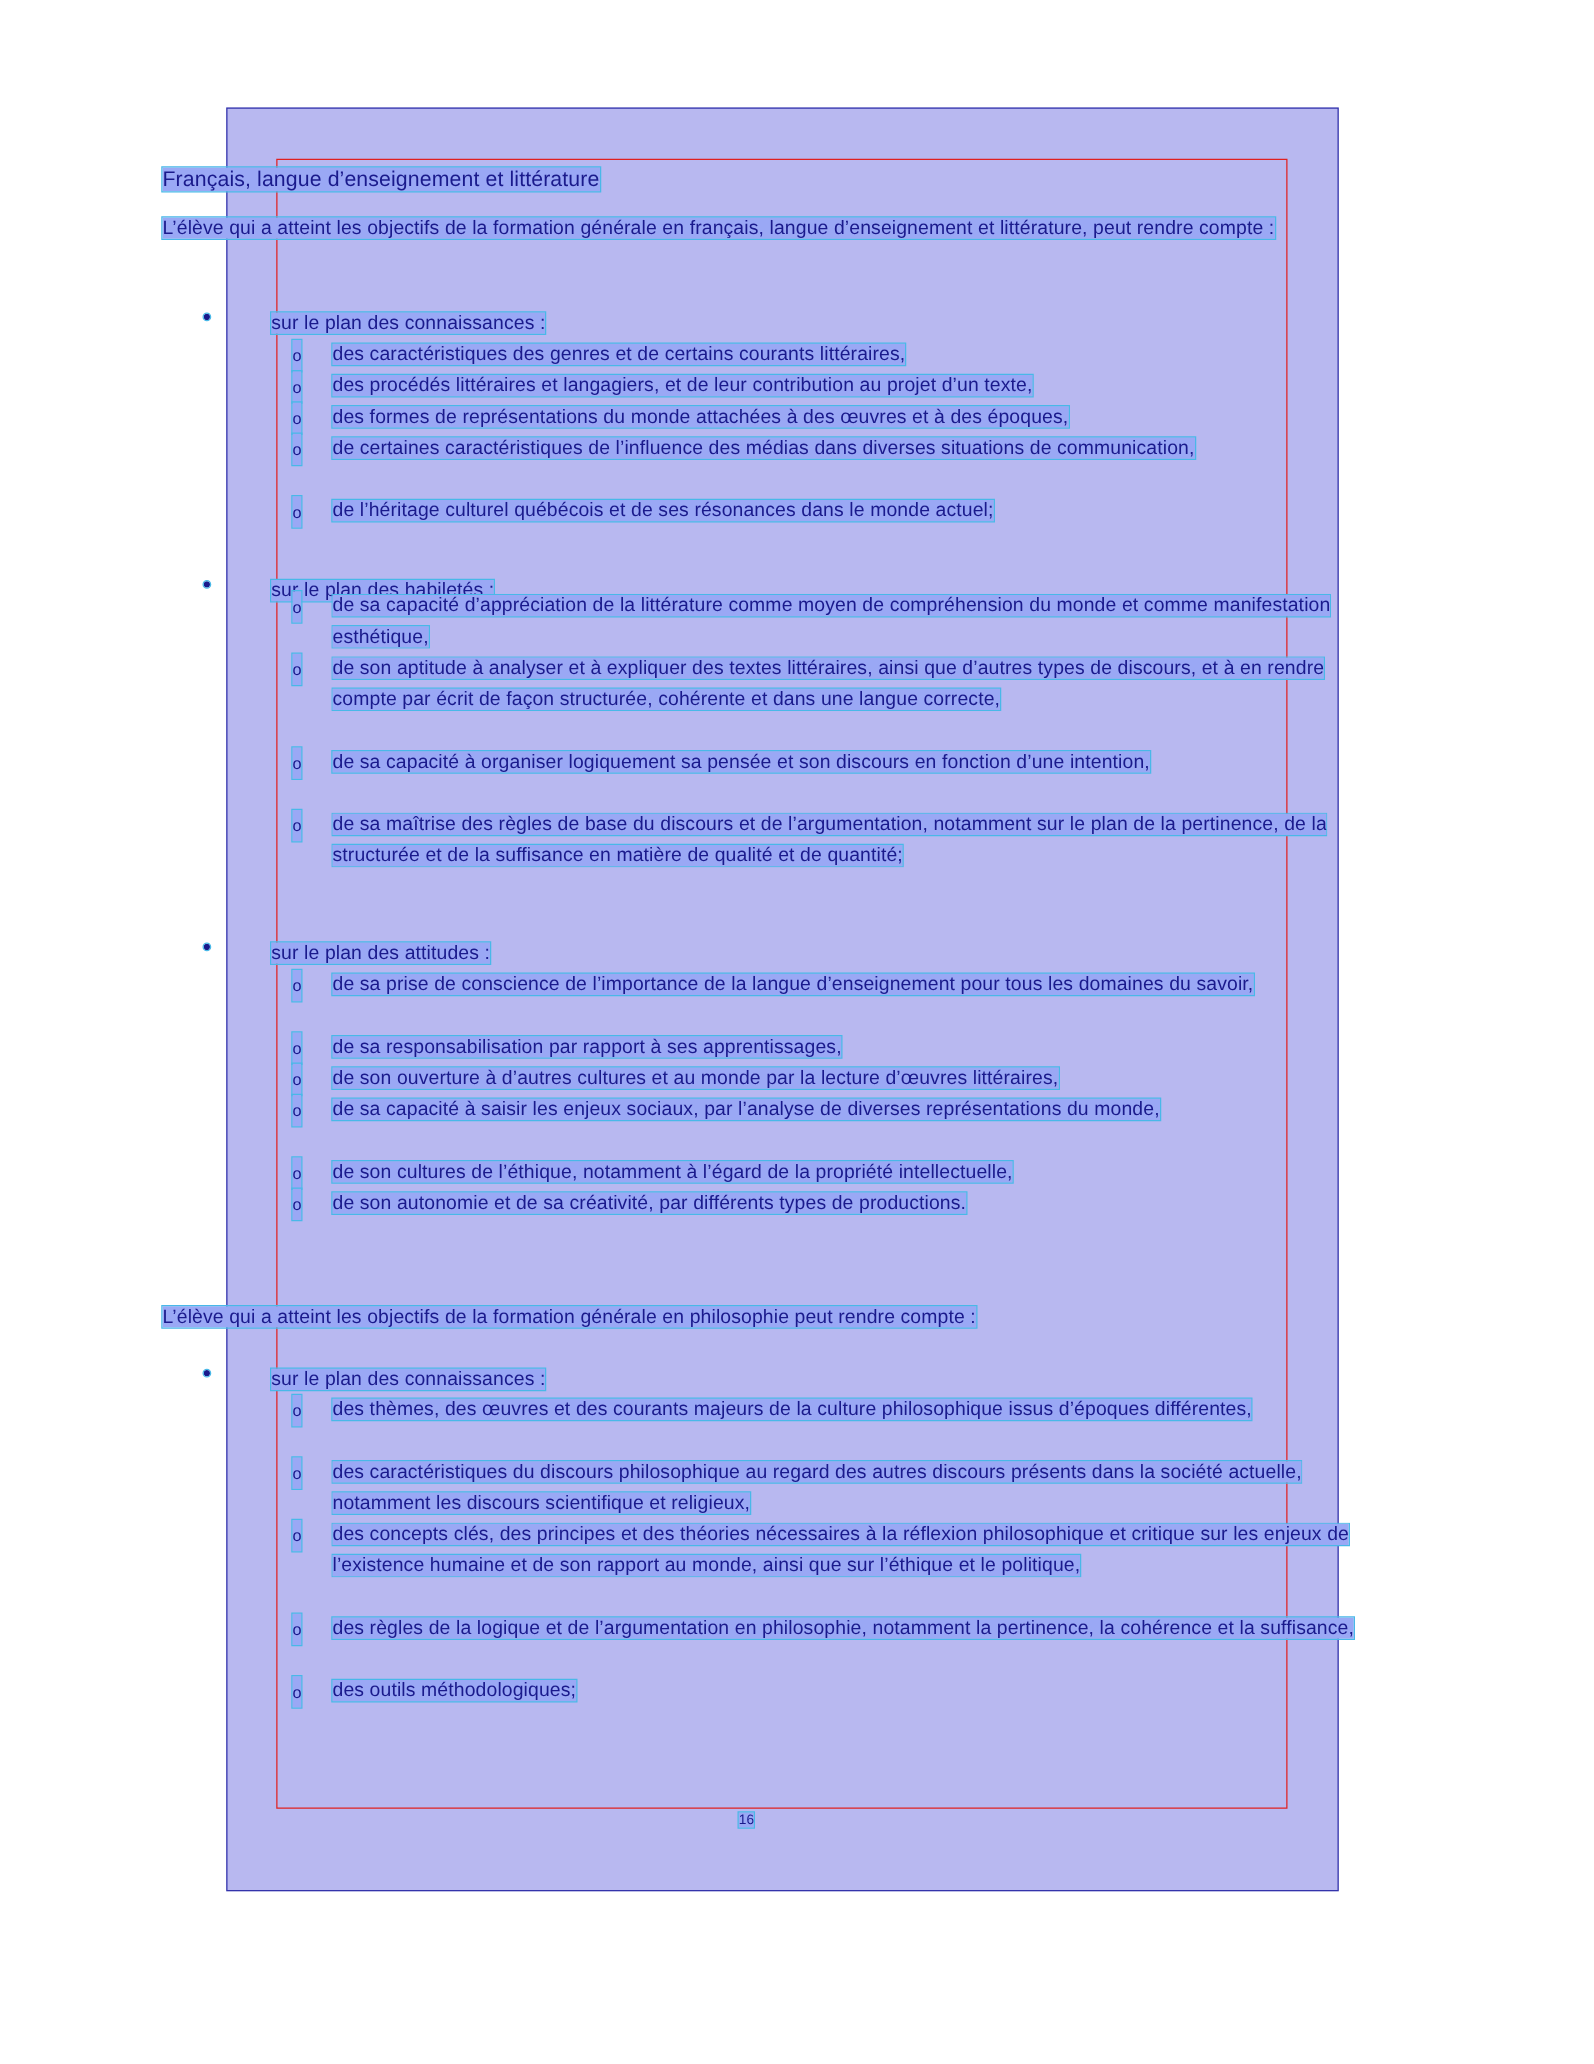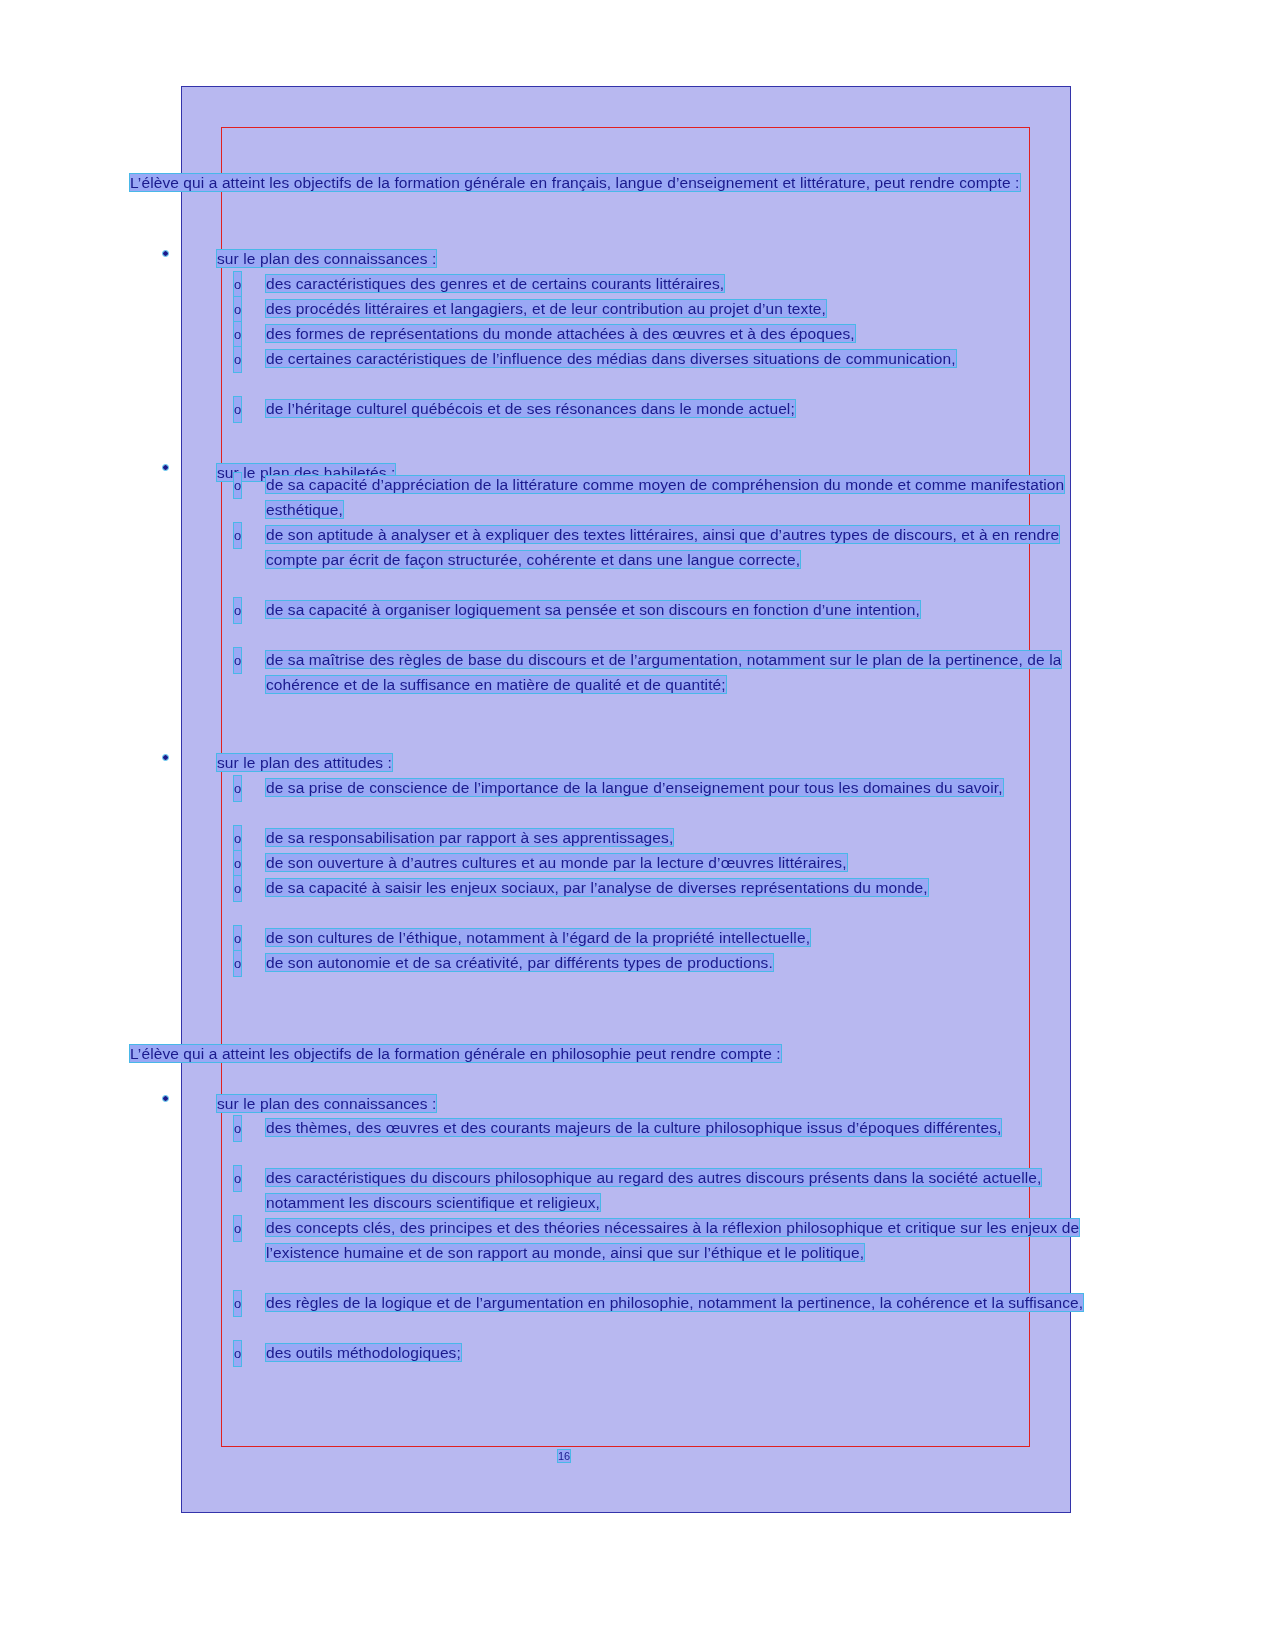--- a/index.html
+++ b/index.html
@@ -106,34 +106,37 @@
     font-size: 13px;
     color: #1a1a8c;
   }
   .sub .txt {
     display: block;
     margin-left: 32px;
   }
 
   .pagenum {
     position: absolute;
-    left: 558px;
+    left: 591px;
     top: 1450px;
     font-size: 11px;
     color: #1a1a8c;
   }
 </style>
 </head>
 <body>
 
 <div id="page-box"></div>
 <div id="content-frame"></div>
 
 <div id="text-layer">
 
+  <div class="blk heading" style="top:131px;">
+    <span class="hl">Français, langue d’enseignement et littérature</span>
+  </div>
 
   <div class="blk para" style="top:170px;">
     <span class="hl">L’élève qui a atteint les objectifs de la formation générale en français, langue d’enseignement et littérature, peut rendre compte :</span>
   </div>
 
   <div class="blk bullet-row" style="top:246px;">
     <span class="bullet-dot"></span>
     <span class="hl bullet-label">sur le plan des connaissances :</span>
   </div>
 
@@ -170,21 +173,21 @@
   <div class="blk sub" style="top:522px;">
     <span class="marker hl">o</span>
     <span class="txt"><span class="hl">de son aptitude à analyser et à expliquer des textes littéraires, ainsi que d’autres types de discours, et à en rendre compte par écrit de façon structurée, cohérente et dans une langue correcte,</span></span>
   </div>
   <div class="blk sub" style="top:597px;">
     <span class="marker hl">o</span>
     <span class="txt"><span class="hl">de sa capacité à organiser logiquement sa pensée et son discours en fonction d’une intention,</span></span>
   </div>
   <div class="blk sub" style="top:647px;">
     <span class="marker hl">o</span>
-    <span class="txt"><span class="hl">de sa maîtrise des règles de base du discours et de l’argumentation, notamment sur le plan de la pertinence, de la cohérence et de la suffisance en matière de qualité et de quantité;</span></span>
+    <span class="txt"><span class="hl">de sa maîtrise des règles de base du discours et de l’argumentation, notamment sur le plan de la pertinence, de la structurée et de la suffisance en matière de qualité et de quantité;</span></span>
   </div>
 
   <div class="blk bullet-row" style="top:750px;">
     <span class="bullet-dot"></span>
     <span class="hl bullet-label">sur le plan des attitudes :</span>
   </div>
 
   <div class="blk sub" style="top:775px;">
     <span class="marker hl">o</span>
     <span class="txt"><span class="hl">de sa prise de conscience de l’importance de la langue d’enseignement pour tous les domaines du savoir,</span></span>

